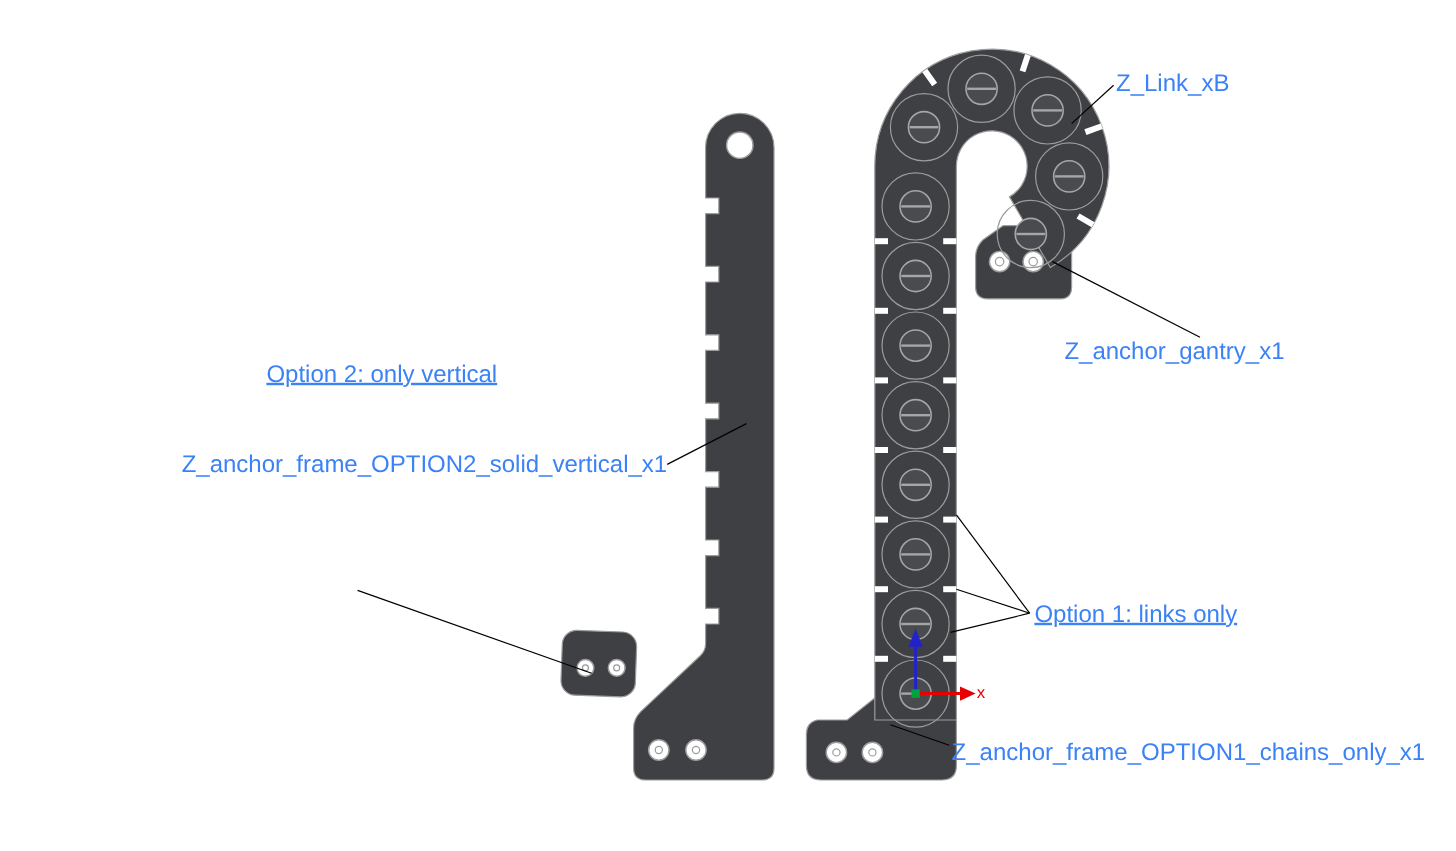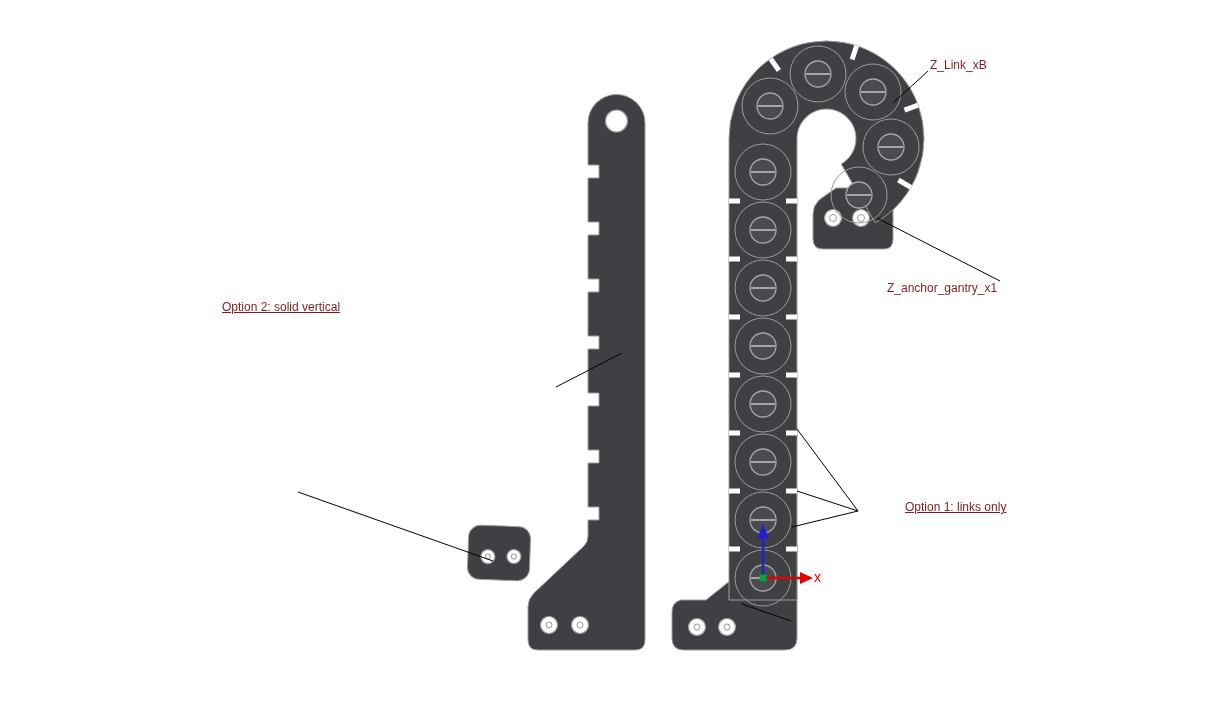--- a/index.html
+++ b/index.html
@@ -20,32 +20,32 @@
   .notch      { fill:#ffffff; }
   .notch-line { stroke:#ffffff; stroke-width:5; fill:none; }
   .leader     { stroke:var(--leader,#000000); stroke-width:1; }
   .axis-line-x{ stroke:var(--axis-x,#e60000); stroke-width:2.5; }
   .axis-line-z{ stroke:var(--axis-z,#2222cc); stroke-width:2.5; }
   .axis-head-x{ fill:var(--axis-x,#e60000); }
   .axis-head-z{ fill:var(--axis-z,#2222cc); }
   .origin-dot { fill:var(--origin,#00a33d); }
 
   .label {
-    position:absolute; font-size:12px; color:#7f1d1d;
+    position:absolute; font-size:20px; color:#3b82f6;
     white-space:nowrap; line-height:1.1;
   }
   .label.underlined { text-decoration:underline; }
   .axis-label { position:absolute; font-size:14px; color:var(--axis-x,#e60000); white-space:nowrap; }
 
   .lbl-z-link        { left:930px; top:59px; }
   .lbl-gantry        { left:887px; top:282px; }
   .lbl-opt2-head     { left:222px; top:301px; }
   .lbl-opt2-frame    { right:657px; top:376px; }
   .lbl-opt2-insert   { left:62px;  top:471px; }
-  .lbl-opt1-head     { left:862px; top:501px;margin-left:43px; }
+  .lbl-opt1-head     { left:862px; top:501px; }
   .lbl-opt1-frame    { left:793px; top:616px; }
   .lbl-axis-x        { left:814px; top:569px; }
 </style>
 </head>
 <body>
 
 <div class="stage">
 
   <svg class="canvas" width="1213" height="709" viewBox="0 0 1213 709" xmlns="http://www.w3.org/2000/svg">
 
@@ -215,16 +215,18 @@
       <line class="leader" x1="298" y1="492" x2="493" y2="561"></line>
       <line class="leader" x1="858" y1="511" x2="797" y2="429"></line>
       <line class="leader" x1="858" y1="511" x2="797" y2="491"></line>
       <line class="leader" x1="858" y1="511" x2="792" y2="527"></line>
       <line class="leader" x1="742" y1="604" x2="791" y2="621"></line>
     </g>
   </svg>
 
   <span class="label lbl-z-link">Z_Link_xB</span>
   <span class="label lbl-gantry">Z_anchor_gantry_x1</span>
-  <span class="label underlined lbl-opt2-head">Option 2: solid vertical</span>
+  <span class="label underlined lbl-opt2-head">Option 2: only vertical</span>
+  <span class="label lbl-opt2-frame">Z_anchor_frame_OPTION2_solid_vertical_x1</span>
   <span class="label underlined lbl-opt1-head">Option 1: links only</span>
+  <span class="label lbl-opt1-frame">Z_anchor_frame_OPTION1_chains_only_x1</span>
   <span class="axis-label lbl-axis-x">x</span>
 </div>
 
 </body></html>

